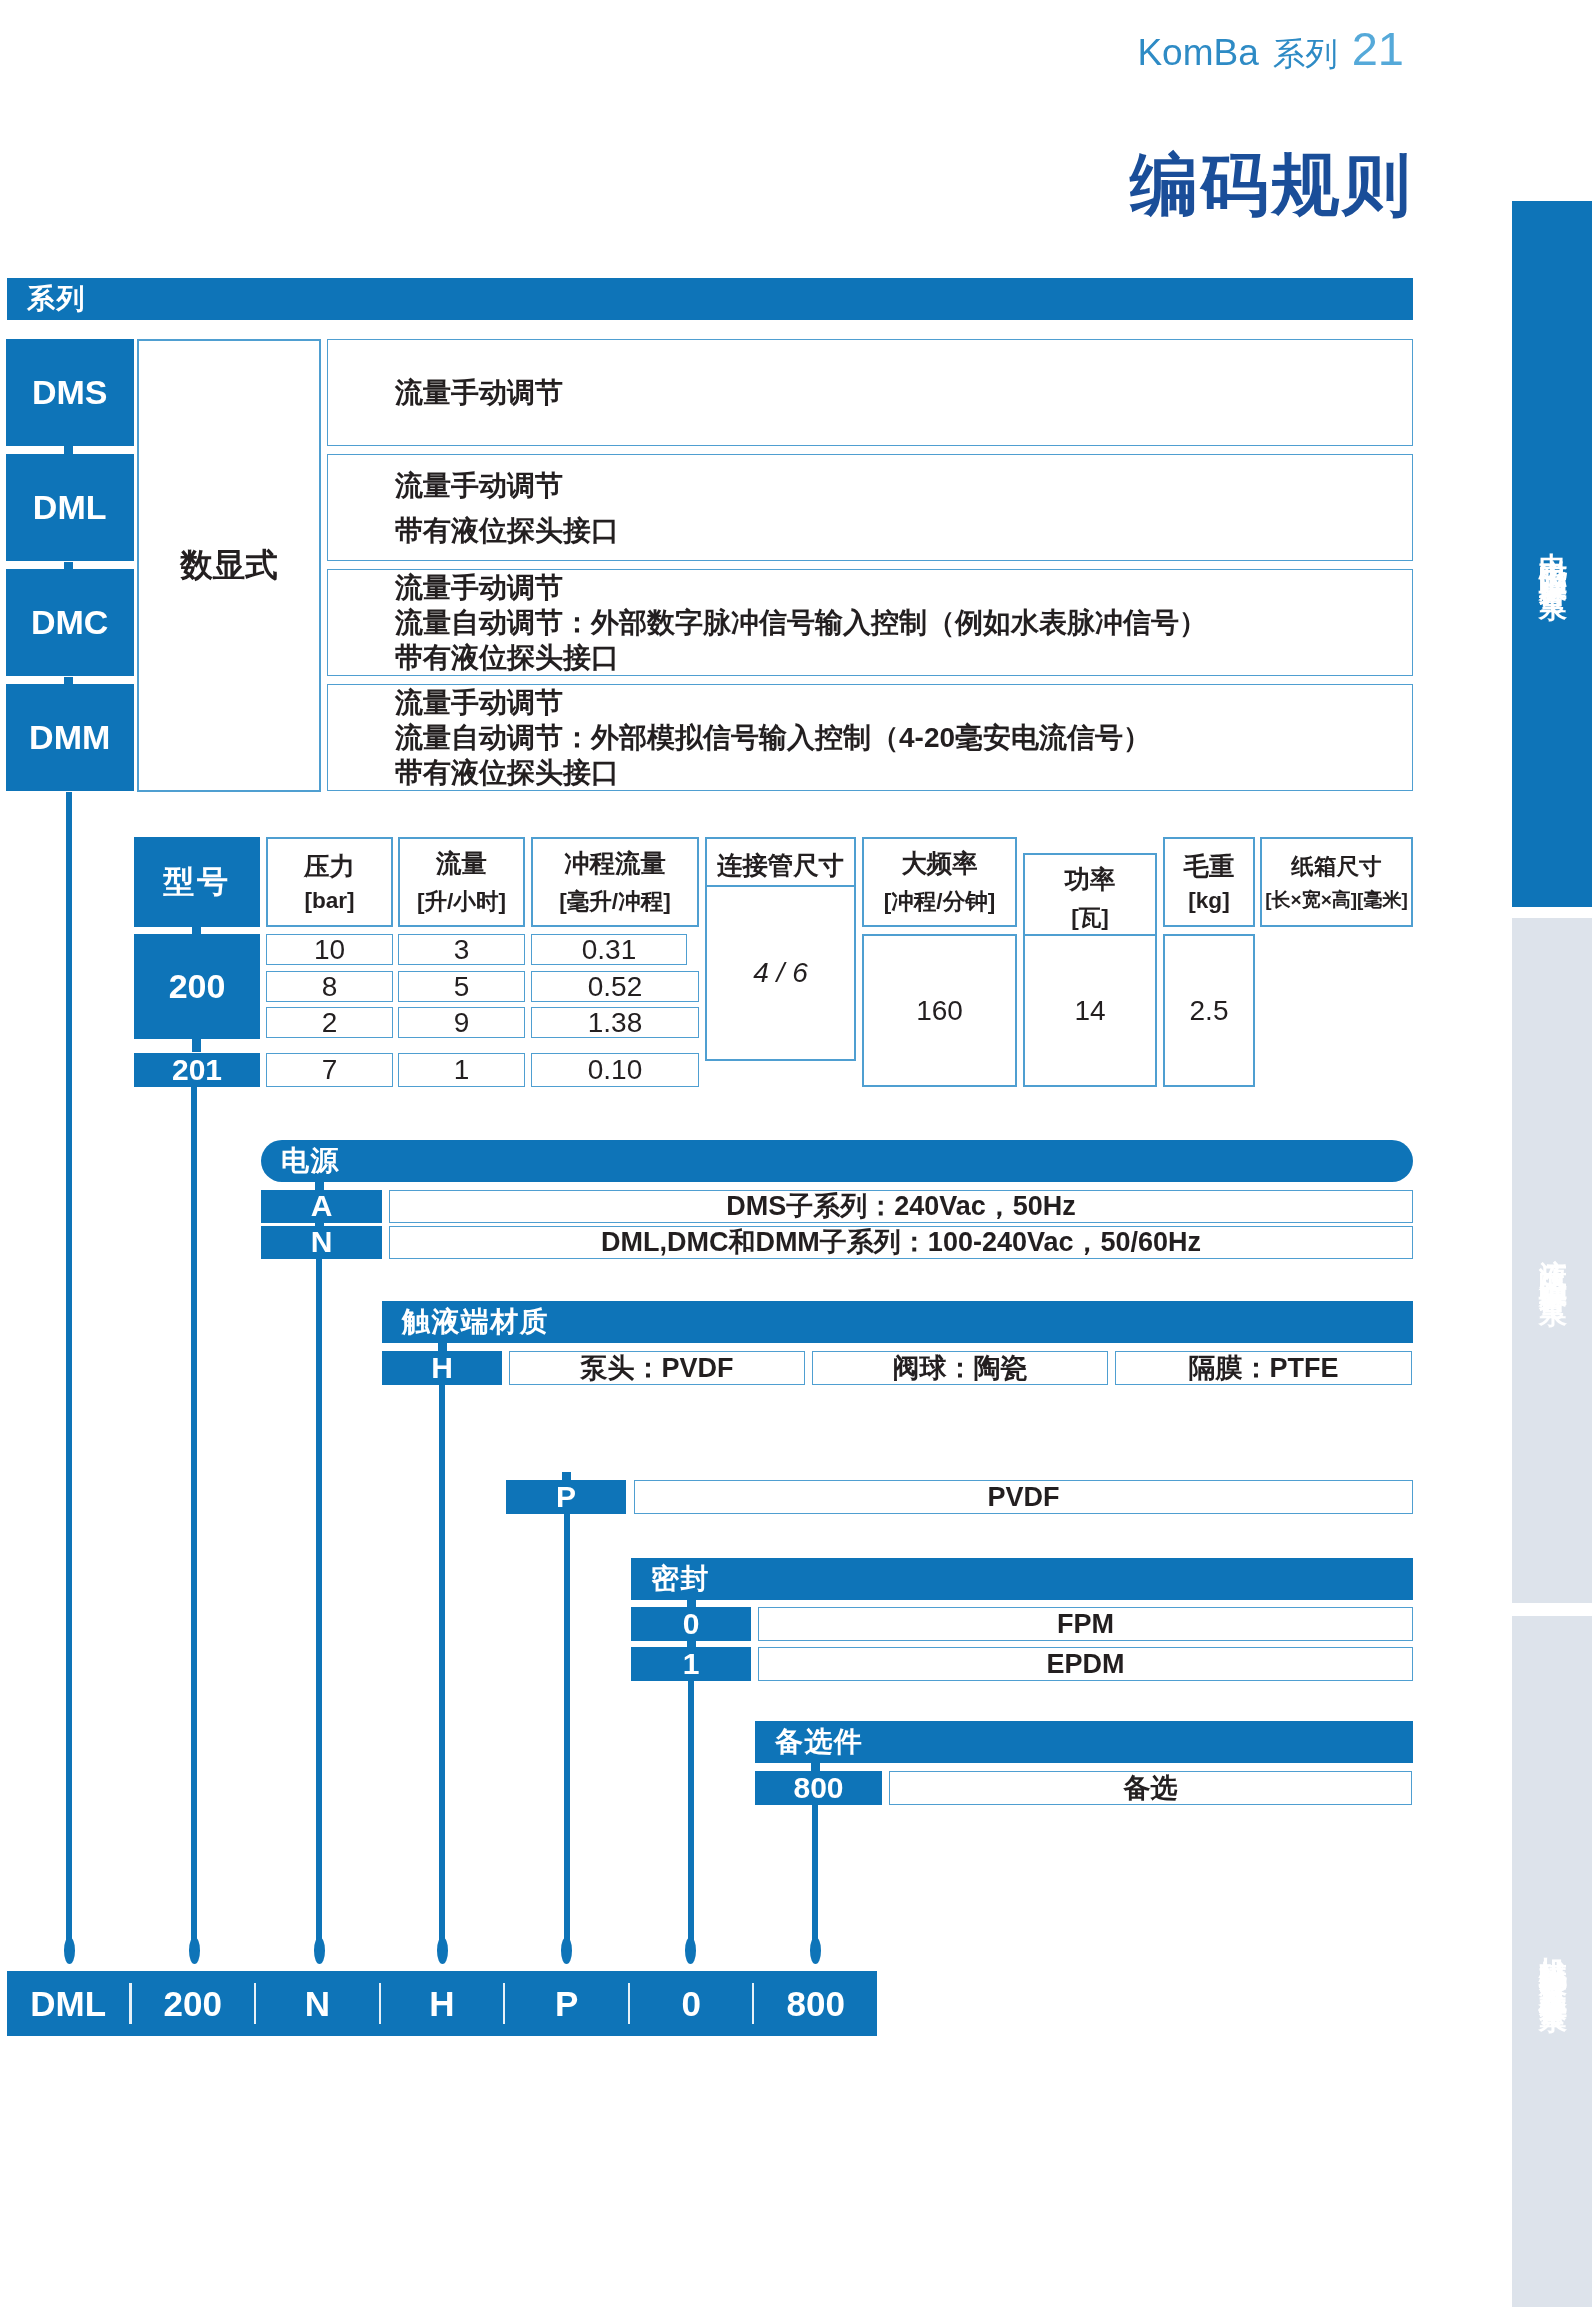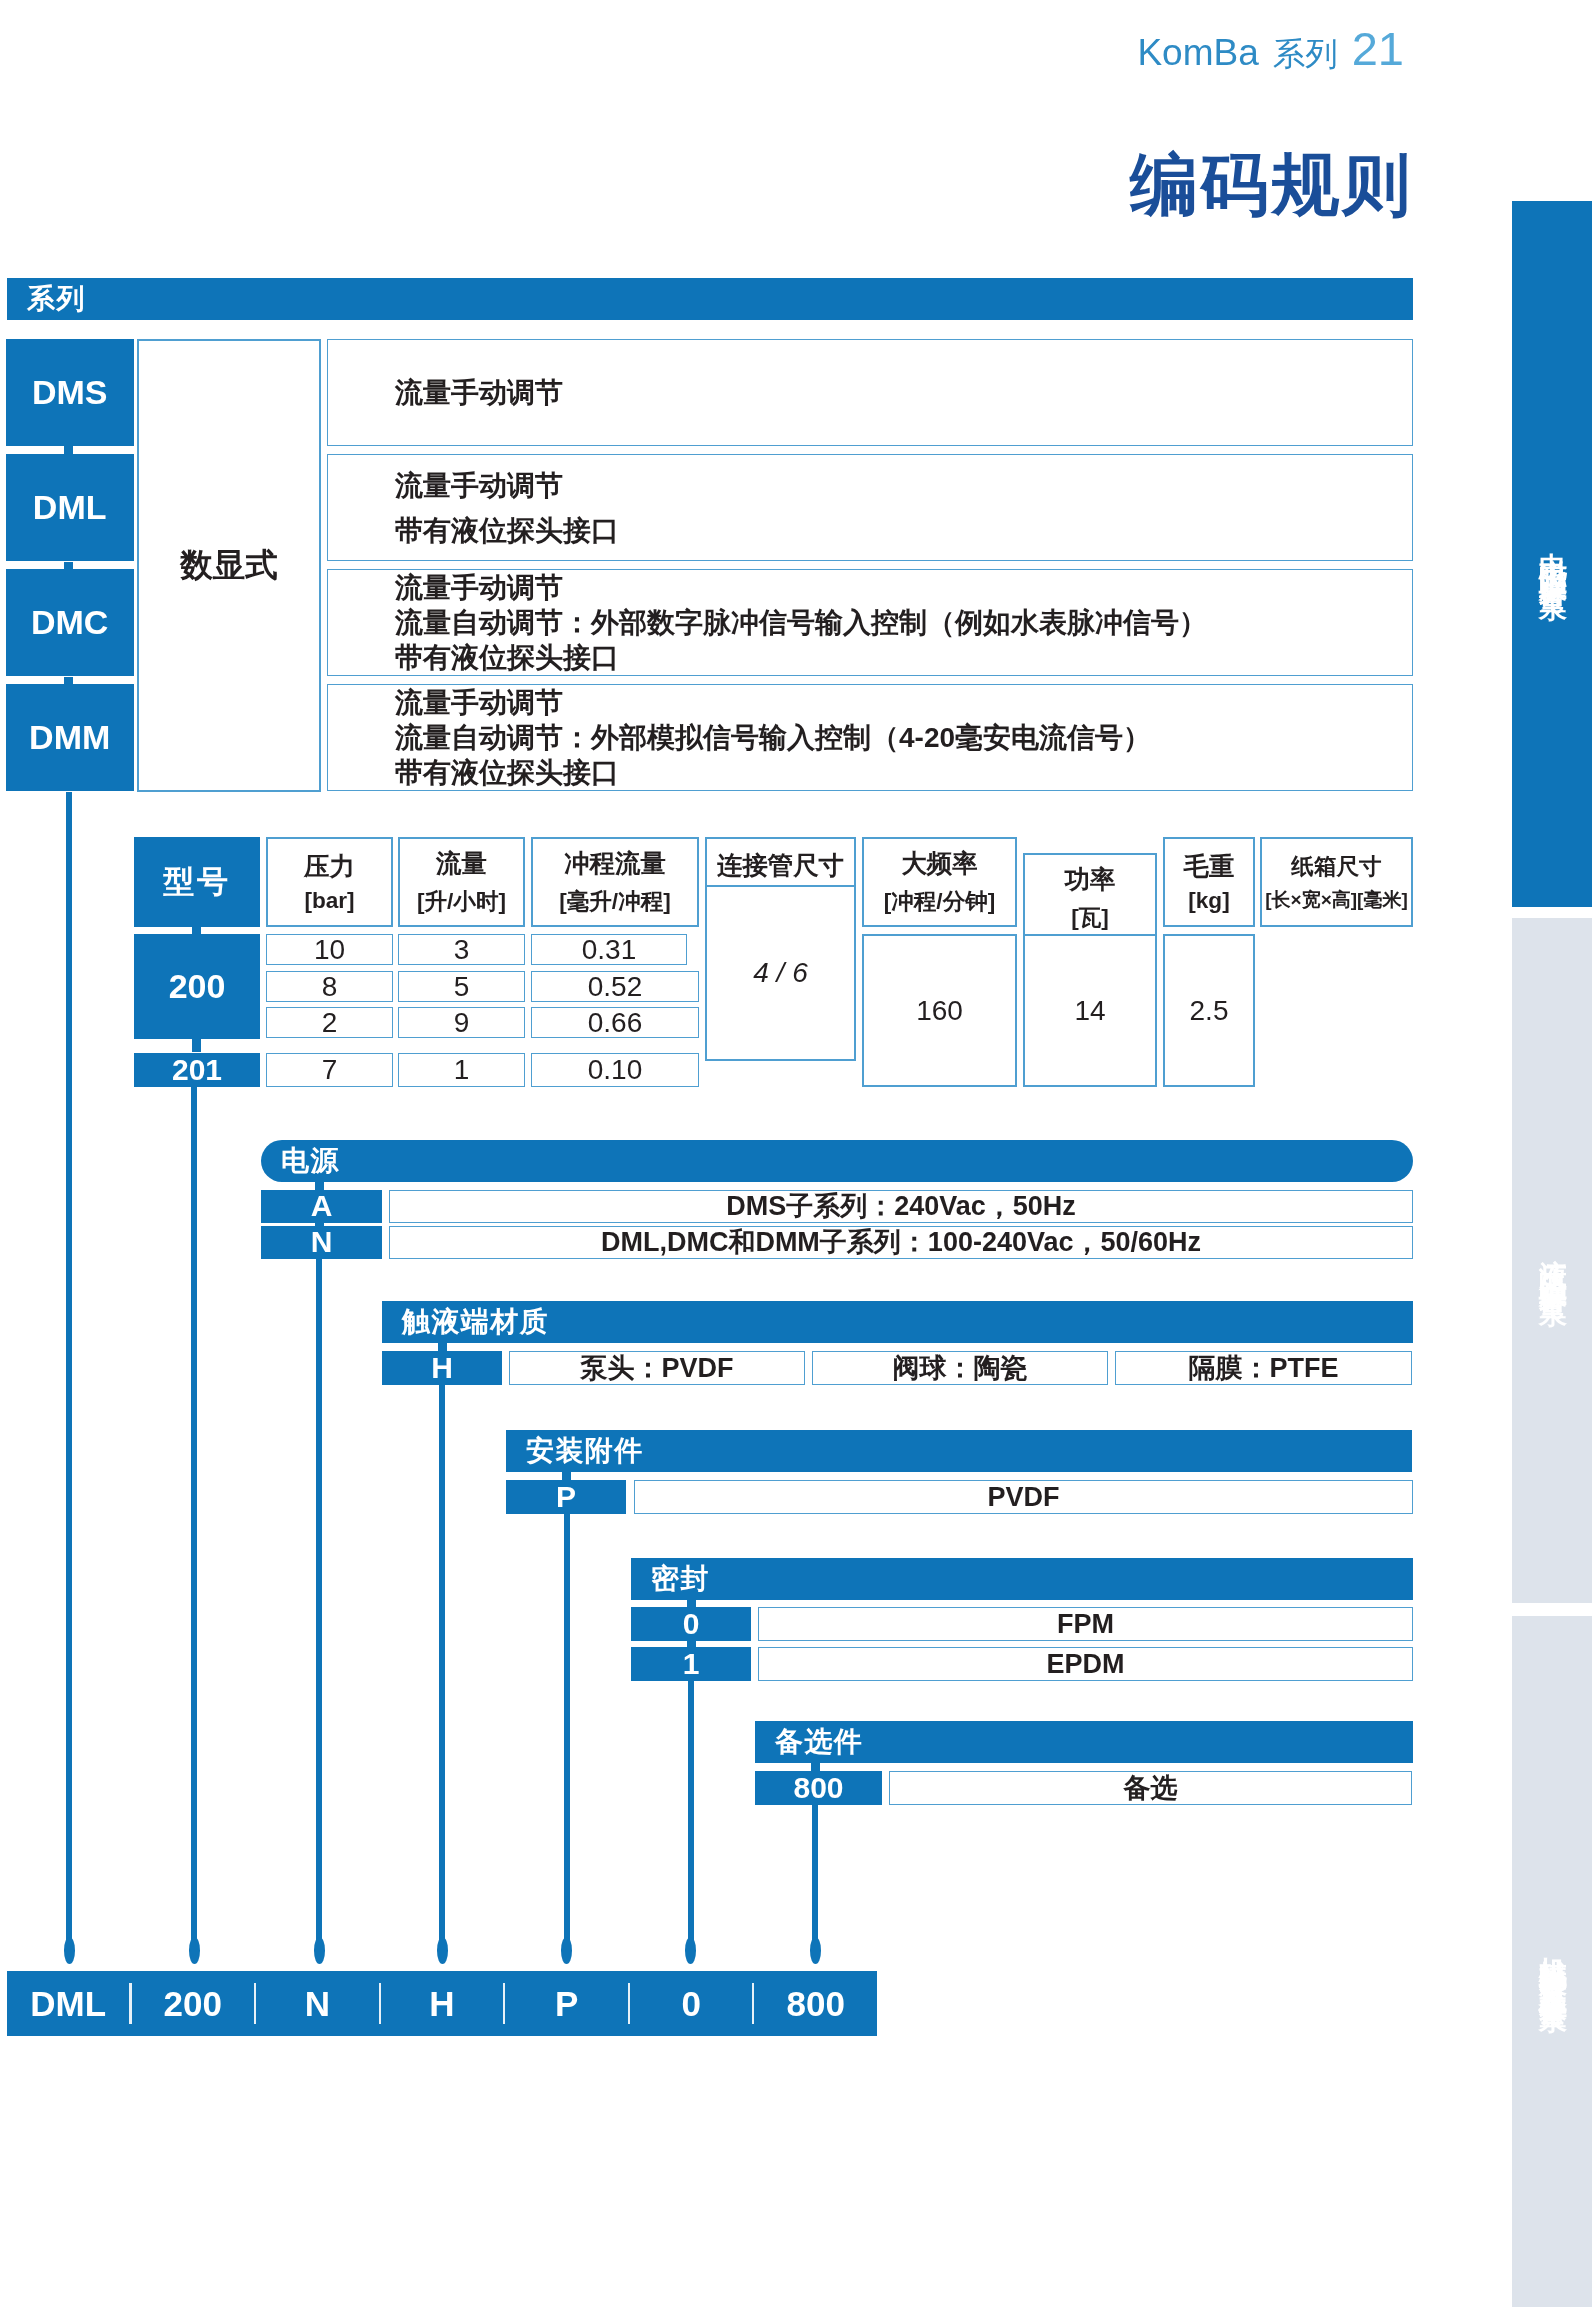--- a/index.html
+++ b/index.html
@@ -128,21 +128,21 @@
   <div class="abs wcell thin num" style="left:266px;top:934px;width:127px;height:31px;">10</div>
   <div class="abs wcell thin num" style="left:398px;top:934px;width:127px;height:31px;">3</div>
   <div class="abs wcell thin num" style="left:531px;top:934px;width:156px;height:31px;">0.31</div>
 
   <div class="abs wcell thin num" style="left:266px;top:971px;width:127px;height:31px;">8</div>
   <div class="abs wcell thin num" style="left:398px;top:971px;width:127px;height:31px;">5</div>
   <div class="abs wcell thin num" style="left:531px;top:971px;width:168px;height:31px;">0.52</div>
 
   <div class="abs wcell thin num" style="left:266px;top:1007px;width:127px;height:31px;">2</div>
   <div class="abs wcell thin num" style="left:398px;top:1007px;width:127px;height:31px;">9</div>
-  <div class="abs wcell thin num" style="left:531px;top:1007px;width:168px;height:31px;">0.66</div>
+  <div class="abs wcell thin num" style="left:531px;top:1007px;width:168px;height:31px;">1.38</div>
 
   <div class="abs wcell thin num" style="left:266px;top:1053px;width:127px;height:34px;">7</div>
   <div class="abs wcell thin num" style="left:398px;top:1053px;width:127px;height:34px;">1</div>
   <div class="abs wcell thin num" style="left:531px;top:1053px;width:168px;height:34px;">0.10</div>
 
   <div class="abs wcell num" style="left:705px;top:885px;width:151px;height:176px;font-style:italic;">4 / 6</div>
   <div class="abs wcell num" style="left:862px;top:934px;width:155px;height:153px;">160</div>
   <div class="abs wcell num" style="left:1023px;top:934px;width:134px;height:153px;">14</div>
   <div class="abs wcell num" style="left:1163px;top:934px;width:92px;height:153px;">2.5</div>
 
@@ -154,21 +154,20 @@
   <div class="abs blue code-box" style="left:261px;top:1226px;width:121px;height:32.5px;font-size:30px;">N</div>
   <div class="abs wcell thin section-val" style="left:389px;top:1226px;width:1024px;height:32.5px;">DML,DMC和DMM子系列：100-240Vac，50/60Hz</div>
 
   <div class="abs blue hdr-bar" style="left:382px;top:1301px;width:1031px;height:42px;">触液端材质</div>
   <div class="abs vline" style="left:438px;top:1343px;width:9.2px;height:7.8px;"></div>
   <div class="abs blue code-box" style="left:382px;top:1351px;width:120px;height:34px;font-size:30px;">H</div>
   <div class="abs wcell thin section-val" style="left:509px;top:1351px;width:296px;height:34px;">泵头：PVDF</div>
   <div class="abs wcell thin section-val" style="left:812px;top:1351px;width:296px;height:34px;">阀球：陶瓷</div>
   <div class="abs wcell thin section-val" style="left:1115px;top:1351px;width:297px;height:34px;">隔膜：PTFE</div>
 
-  <div class="abs blue hdr-bar" style="left:506px;top:1430px;width:906px;height:42px;">安装附件</div>
   <div class="abs vline" style="left:562px;top:1472px;width:9.2px;height:7.8px;"></div>
   <div class="abs blue code-box" style="left:506px;top:1480px;width:120px;height:34px;font-size:30px;">P</div>
   <div class="abs wcell thin section-val" style="left:634px;top:1480px;width:779px;height:34px;">PVDF</div>
 
   <div class="abs blue hdr-bar" style="left:631px;top:1558px;width:782px;height:42px;">密封</div>
   <div class="abs vline" style="left:687px;top:1599px;width:9.2px;height:7.8px;"></div>
   <div class="abs blue code-box" style="left:631px;top:1607px;width:120px;height:34px;font-size:30px;">0</div>
   <div class="abs wcell thin section-val" style="left:758px;top:1607px;width:655px;height:34px;">FPM</div>
   <div class="abs vline" style="left:687px;top:1641px;width:9.2px;height:5.7px;"></div>
   <div class="abs blue code-box" style="left:631px;top:1647px;width:120px;height:34px;font-size:30px;">1</div>

